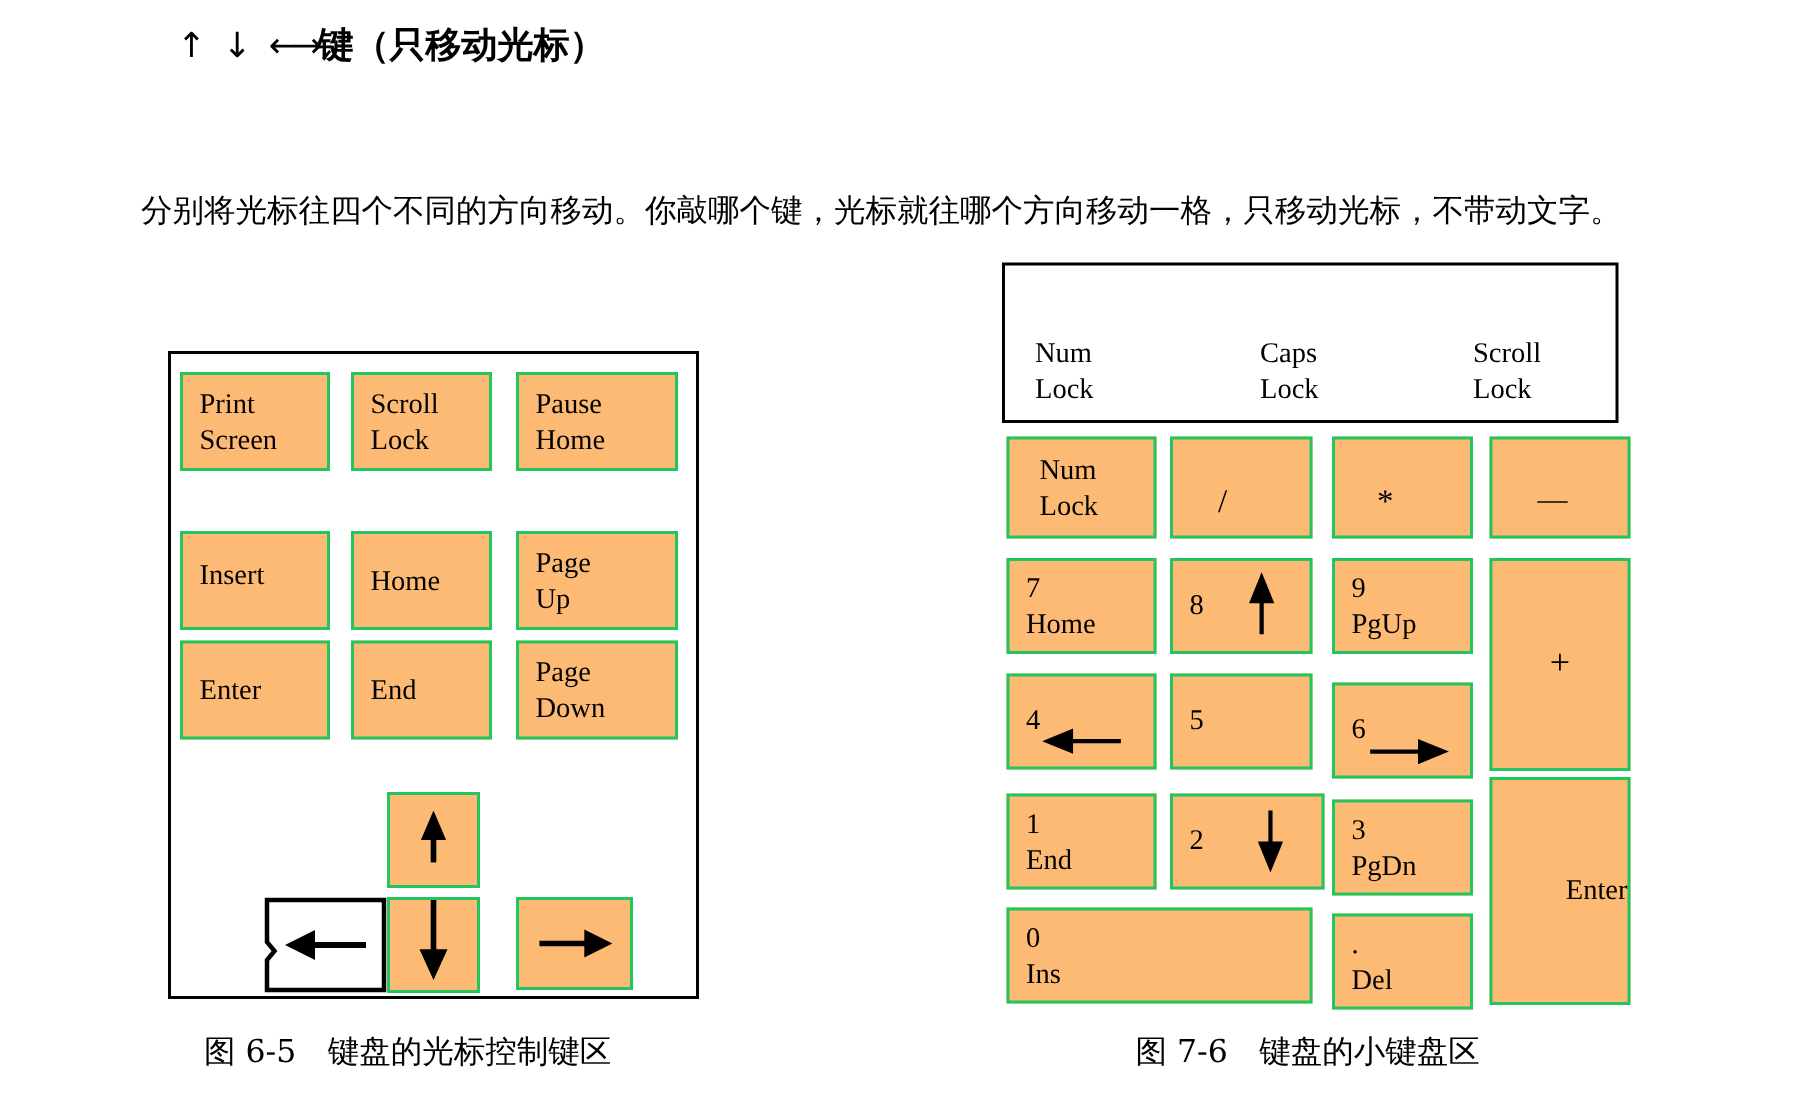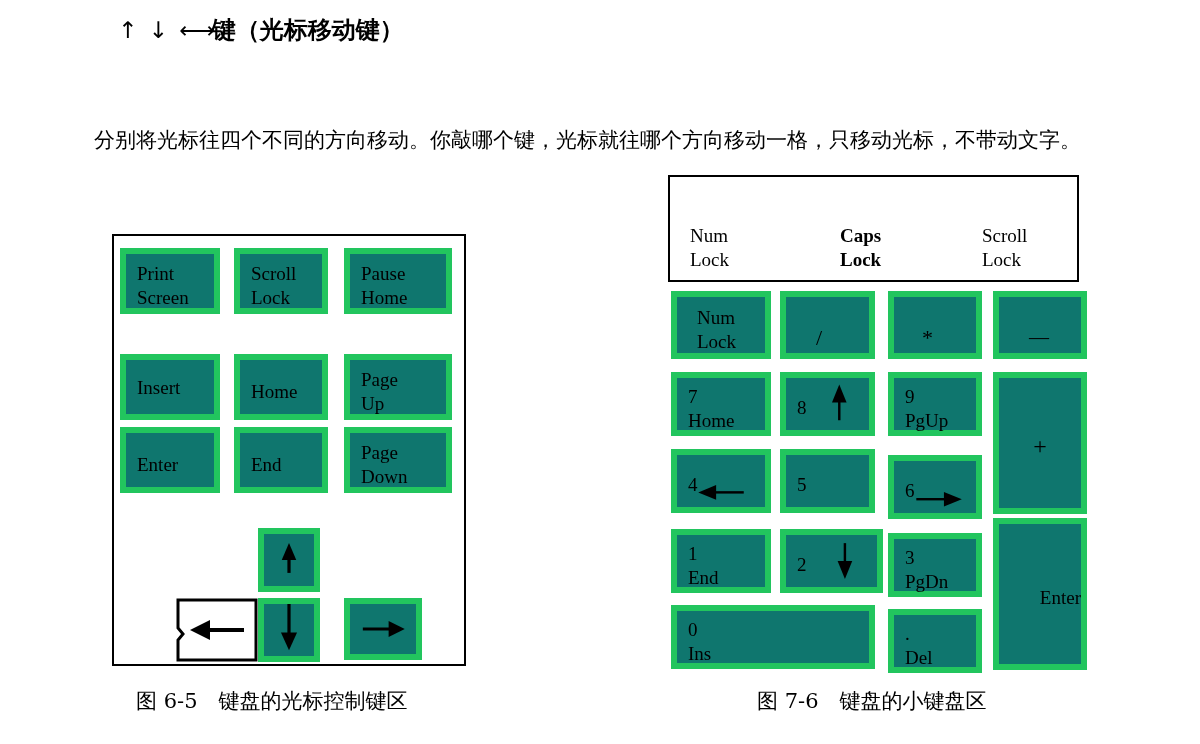--- a/index.html
+++ b/index.html
@@ -54,22 +54,22 @@
     font-size: 21px;
     line-height: 36px;
     text-indent: 42px;
     text-align: justify;
     margin-top: 40px;
   }
 
   
   .key {
     position: absolute;
-    border: 6px solid #22c55e;
-    background: #0f766e;
+    border: 2px solid #22c55e;
+    background: #fdba74;
     box-sizing: border-box;
     font-family: "Liberation Serif", "DejaVu Serif", serif;
     font-size: 19px;
     line-height: 24px;
   }
   .key .lbl {
     position: absolute;
     left: 11px;
     white-space: pre-line;
   }
@@ -140,21 +140,21 @@
   }
   #cap5 { left: 136px; top: 687px; }
   #cap6 { left: 757px; top: 687px; }
 </style>
 </head>
 <body>
 
 <div class="page">
 
   <div class="heading">
-    <span class="arrows"><span>↑ ↓ </span><span class="lr">←→</span></span><span>键（光标移动键）</span>
+    <span class="arrows"><span>↑ ↓ </span><span class="lr">←→</span></span><span>键（只移动光标）</span>
   </div>
 
   <p class="para">分别将光标往四个不同的方向移动。你敲哪个键，光标就往哪个方向移动一格，只移动光标，不带动文字。</p>
 
   <div id="fig5">
     <div class="frame"></div>
 
     <div class="key" style="left:8px; top:14px; width:100px; height:66px;">
       <span class="lbl" style="top:8px;">Print
 Screen</span>
@@ -218,21 +218,21 @@
         <polygon points="66,31 46,21 46,41" fill="#000"></polygon>
       </svg>
     </div>
   </div>
 
   <div id="fig6">
 
     <div class="indicator">
       <span class="ind-lbl" style="left:20px;">Num
 Lock</span>
-      <span class="ind-lbl" style="left:170px;font-weight:bold;">Caps
+      <span class="ind-lbl" style="left:170px;">Caps
 Lock</span>
       <span class="ind-lbl" style="left:312px;">Scroll
 Lock</span>
     </div>
 
     <div class="key" style="left:3px; top:116px; width:100px; height:68px;">
       <span class="lbl" style="top:9px; left:20px;">Num
 Lock</span>
     </div>
     <div class="key" style="left:112px; top:116px; width:95px; height:68px;">

